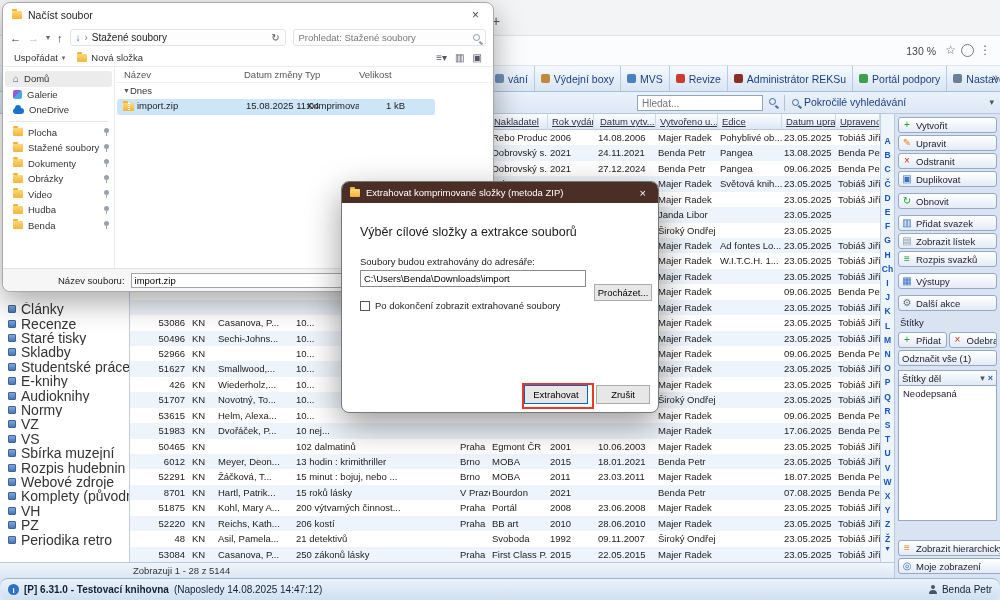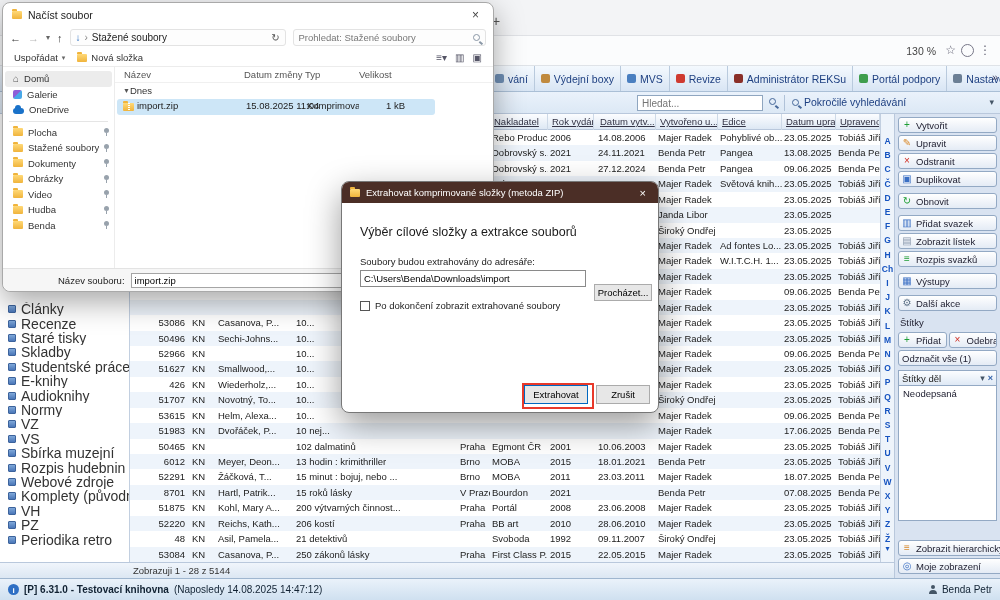--- a/index.html
+++ b/index.html
@@ -87,21 +87,21 @@
   .hdr-ic { font-size:9px; color:#456; cursor:pointer; }
   .hdr-ic.close { color:#2f5fa8; font-weight:bold; }
   .taglist { background:#fff; border:1px solid #93a9c4; height:136px; overflow:hidden; }
   .tag-item { font-size:9.5px; color:#223; padding:2px 4px; cursor:pointer; }
   .bottom-btn { position:absolute; left:3px; right:3px; }
   .b1 { bottom:20px; }
   .b2 { bottom:2px; }
   
   .statusbar { position:absolute; left:0; top:578px; width:1000px; height:22px;
     background:linear-gradient(#eaf2fa,#cfe0f0); border-top:1px solid #9fb6cf;
-    display:flex; align-items:center; gap:5px; padding:0 8px; font-size:10px; color:#123; }
+    display:flex; align-items:center; gap:5px; padding:0 8px; font-size:10px; color:#123;border-radius:8px; }
   .info-ic { width:11px; height:11px; border-radius:50%; background:#2f6fc4; color:#fff; text-align:center; flex:none; position:relative; }
   .info-ic::after { content:"i"; font-size:8px; line-height:11px; font-weight:bold; }
   .st-bold { font-weight:bold; }
   .st-right { margin-left:auto; display:flex; align-items:center; gap:4px; cursor:pointer; }
   .person-ic { position:relative; width:9px; height:9px; flex:none; }
   .person-ic::before { content:""; position:absolute; left:2.5px; top:0; width:4px; height:4px; border-radius:50%; background:#456; }
   .person-ic::after { content:""; position:absolute; left:0.5px; bottom:0; width:8px; height:4px; border-radius:4px 4px 0 0; background:#456; }
   
   .explorer { position:absolute; left:2px; top:2px; width:492px; height:290px; background:#fff;
     border:1px solid #a9a9a9; border-radius:8px; box-shadow:0 10px 30px rgba(0,0,0,.35); z-index:10; font-size:10px; }

